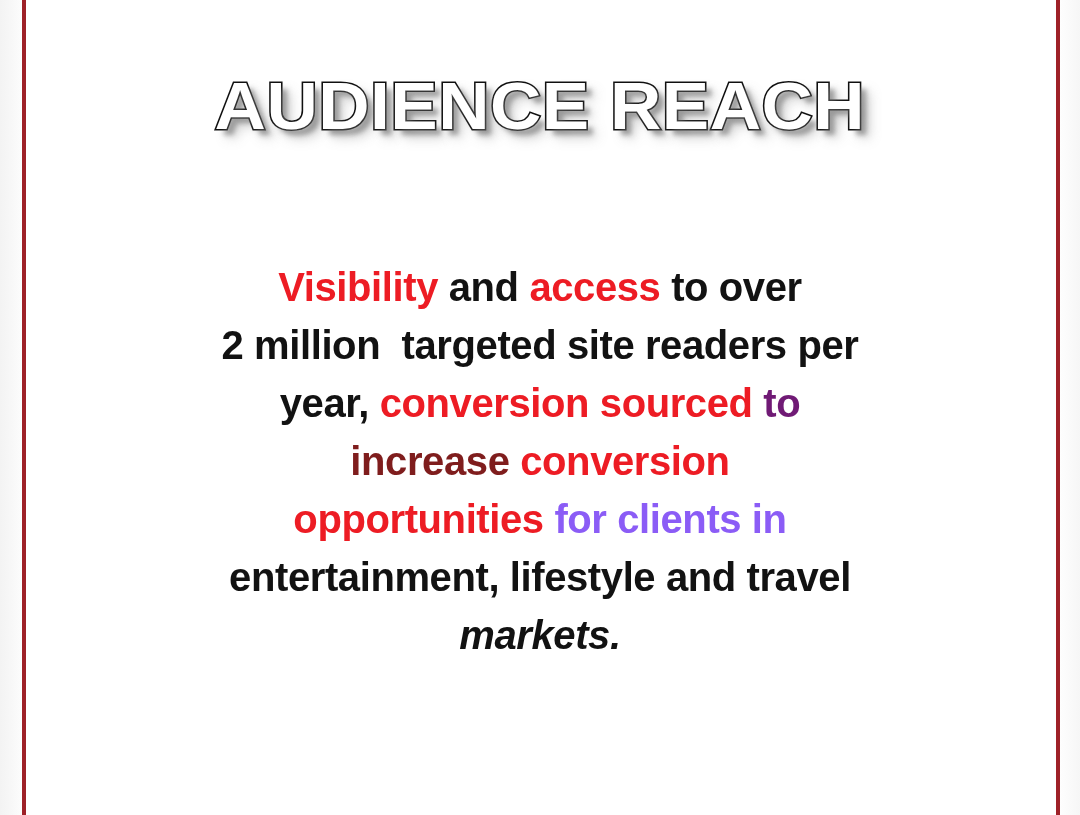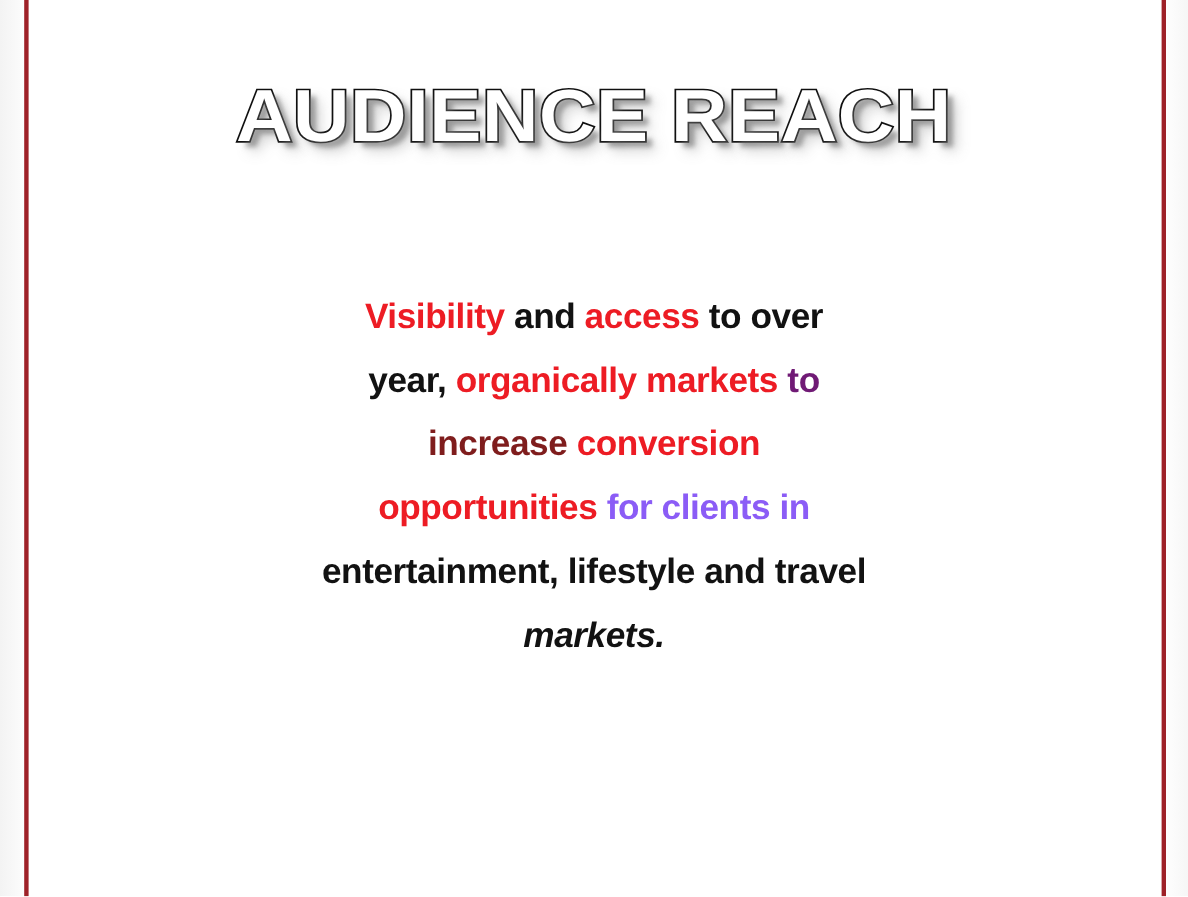--- a/index.html
+++ b/index.html
@@ -91,21 +91,21 @@
     left: 0;
     width: 1080px;
     text-align: center;
     padding: 0 55px;
     box-sizing: border-box;
   }
 
   .body-line {
     font-family: "Liberation Sans", sans-serif;
     font-weight: 700;
-    font-size: 32px;
+    font-size: 40px;
     line-height: 58px;
     letter-spacing: -0.4px;
     color: #121212;
     white-space: nowrap;
   }
 
   .seg { white-space: pre; }
   .seg.red   { color: #ED1C24; }
   .seg.black { color: #121212; }
 </style>
@@ -119,20 +119,21 @@
 
   <div class="rule rule-left" style="background: rgb(158, 33, 40);"></div>
   <div class="rule rule-right" style="background: rgb(158, 33, 40);"></div>
 
   <div class="headline-wrap">
     <span class="headline" style="color: rgb(255, 255, 255); -webkit-text-stroke: 3px rgb(16, 16, 16);">AUDIENCE REACH</span>
   </div>
 
   <div class="body-wrap">
     <div class="body-line"><span class="seg red" style="color: rgb(237, 28, 36);">Visibility</span><span class="seg black" style="color: rgb(18, 18, 18);"> and </span><span class="seg red" style="color: rgb(237, 28, 36);">access</span><span class="seg black" style="color: rgb(18, 18, 18);"> to over</span></div>
-    <div class="body-line"><span class="seg black" style="color: rgb(18, 18, 18);">year, </span><span class="seg red" style="color: rgb(237, 28, 36);">organically markets</span><span class="seg black" style="color: #701a75;"> to</span></div>
+    <div class="body-line"><span class="seg black" style="color: rgb(18, 18, 18);">2 million  targeted site readers per</span></div>
+    <div class="body-line"><span class="seg black" style="color: rgb(18, 18, 18);">year, </span><span class="seg red" style="color: rgb(237, 28, 36);">conversion sourced</span><span class="seg black" style="color: #701a75;"> to</span></div>
     <div class="body-line"><span class="seg black" style="color: #7f1d1d;">increase </span><span class="seg red" style="color: rgb(237, 28, 36);">conversion</span></div>
     <div class="body-line"><span class="seg red" style="color: rgb(237, 28, 36);">opportunities</span><span class="seg black" style="color: #8b5cf6;"> for clients in</span></div>
     <div class="body-line"><span class="seg black" style="color: rgb(18, 18, 18); text-align: center;">entertainment, lifestyle and travel</span></div>
     <div class="body-line"><span class="seg black" style="color: rgb(18, 18, 18); font-style: italic;">markets.</span></div>
   </div>
 
 </div>
 
 </body></html>

